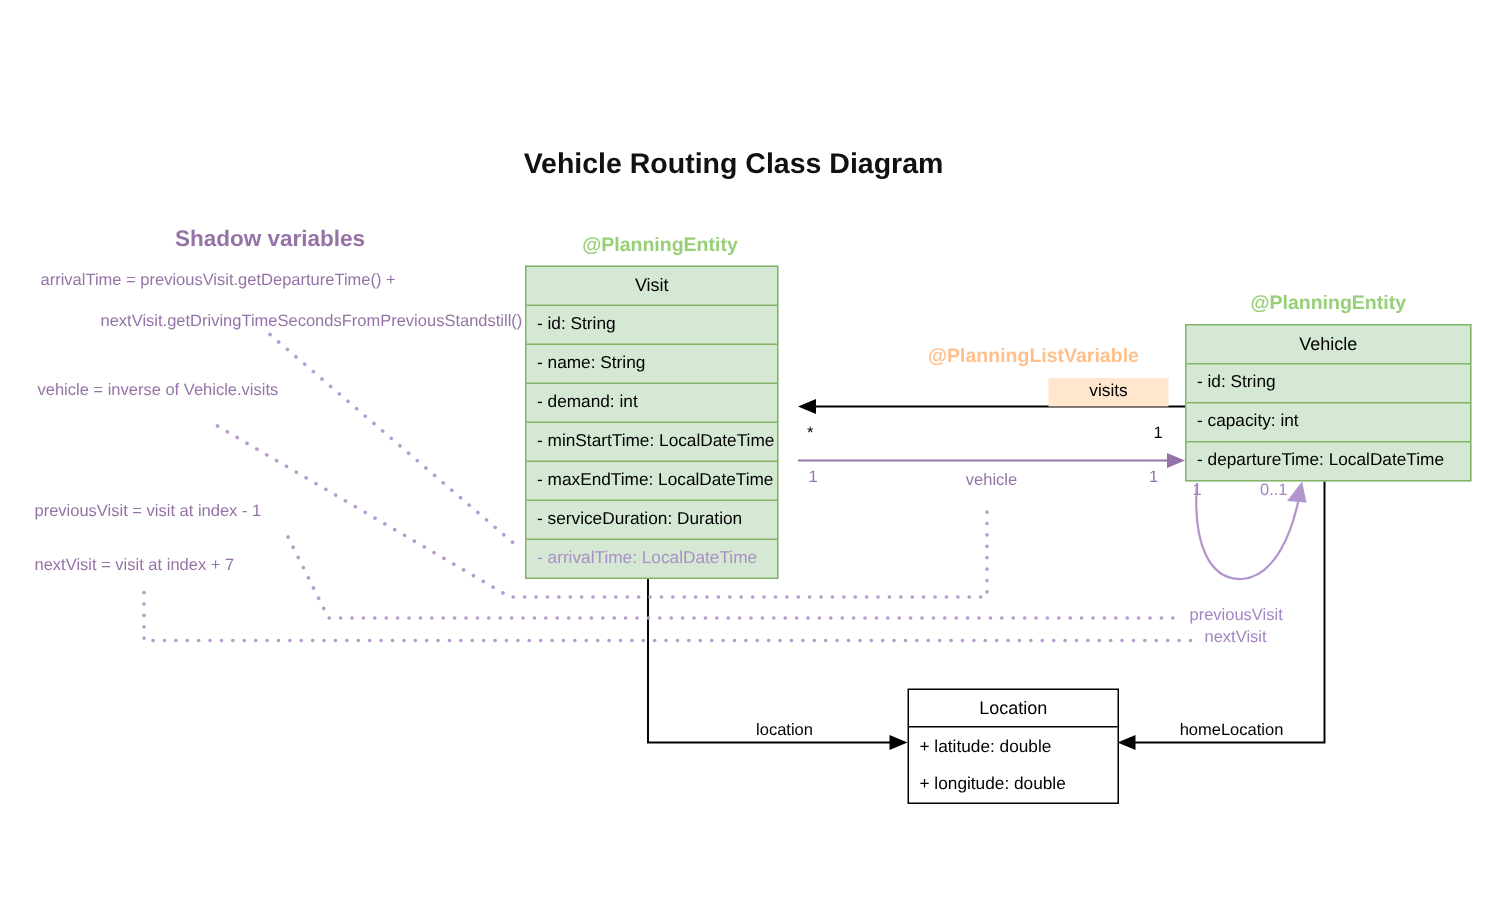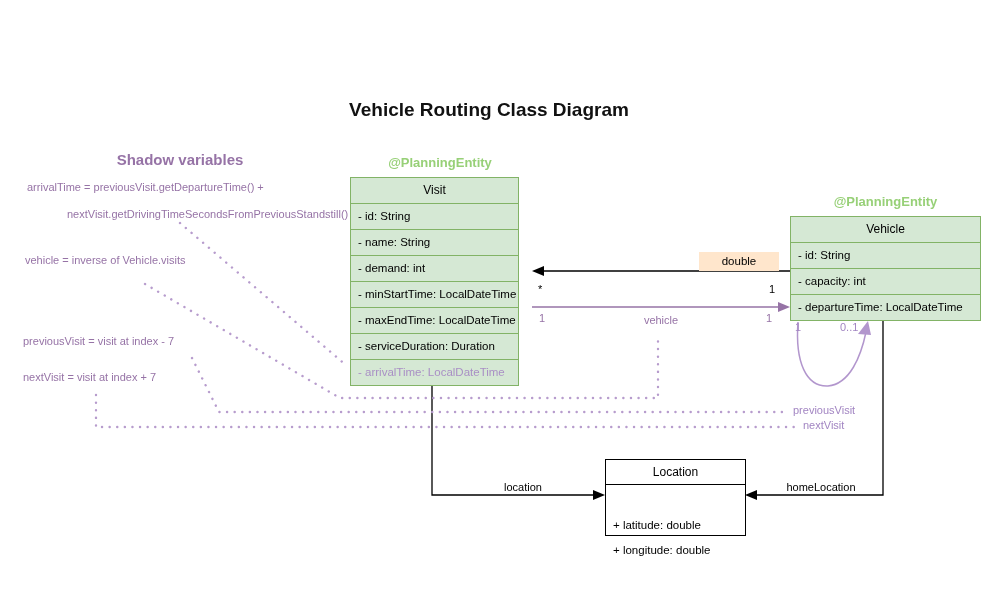--- a/index.html
+++ b/index.html
@@ -85,21 +85,21 @@
       <path d="M96 395 L96 427 L798 427"></path>
     </g>
   </svg>
 
   <div class="abs diagram-title">Vehicle Routing Class Diagram</div>
 
   <div class="abs shadow-heading">Shadow variables</div>
   <div class="abs shadow-note" style="left:27px;top:181px;">arrivalTime = previousVisit.getDepartureTime() +</div>
   <div class="abs shadow-note" style="left:31px;top:208px;padding-left:36px;">nextVisit.getDrivingTimeSecondsFromPreviousStandstill()</div>
   <div class="abs shadow-note" style="left:25px;top:254px;">vehicle = inverse of Vehicle.visits</div>
-  <div class="abs shadow-note" style="left:23px;top:335px;">previousVisit = visit at index - 7</div>
+  <div class="abs shadow-note" style="left:23px;top:335px;">previousVisit = visit at index - 1</div>
   <div class="abs shadow-note" style="left:23px;top:371px;">nextVisit = visit at index + 7</div>
 
   <div class="abs stereotype green" style="left:350px;top:155px;width:180px;">@PlanningEntity</div>
   <div class="abs uml-box green" style="left:350px;top:177px;width:169px;">
     <div class="uml-title">Visit</div>
     <div class="uml-row">- id: String</div>
     <div class="uml-row">- name: String</div>
     <div class="uml-row">- demand: int</div>
     <div class="uml-row">- minStartTime: LocalDateTime</div>
     <div class="uml-row">- maxEndTime: LocalDateTime</div>
@@ -110,25 +110,26 @@
   <div class="abs stereotype green" style="left:790px;top:194px;width:191px;">@PlanningEntity</div>
   <div class="abs uml-box green" style="left:790px;top:216px;width:191px;">
     <div class="uml-title">Vehicle</div>
     <div class="uml-row">- id: String</div>
     <div class="uml-row">- capacity: int</div>
     <div class="uml-row">- departureTime: LocalDateTime</div>
   </div>
 
   <div class="abs uml-box plain" style="left:605px;top:459px;width:141px;height:77px;">
     <div class="uml-title">Location</div>
-    <div class="uml-row" style="line-height:27px;margin-top:27px;">+ latitude: double</div>
+    <div class="uml-row" style="line-height:27px;">+ latitude: double</div>
     <div class="uml-row" style="line-height:25px;">+ longitude: double</div>
   </div>
 
-  <div class="abs visits-badge">double</div>
+  <div class="abs stereotype orange" style="left:589px;top:229px;width:200px;">@PlanningListVariable</div>
+  <div class="abs visits-badge">visits</div>
 
   <div class="abs mult black" style="left:538px;top:283px;">*</div>
   <div class="abs mult black" style="left:769px;top:283px;">1</div>
 
   <div class="abs mult purple" style="left:539px;top:312px;">1</div>
   <div class="abs mult purple" style="left:631px;top:314px;width:60px;text-align:center;">vehicle</div>
   <div class="abs mult purple" style="left:766px;top:312px;">1</div>
 
   <div class="abs mult lpurple" style="left:795px;top:321px;">1</div>
   <div class="abs mult lpurple" style="left:840px;top:321px;">0..1</div>

